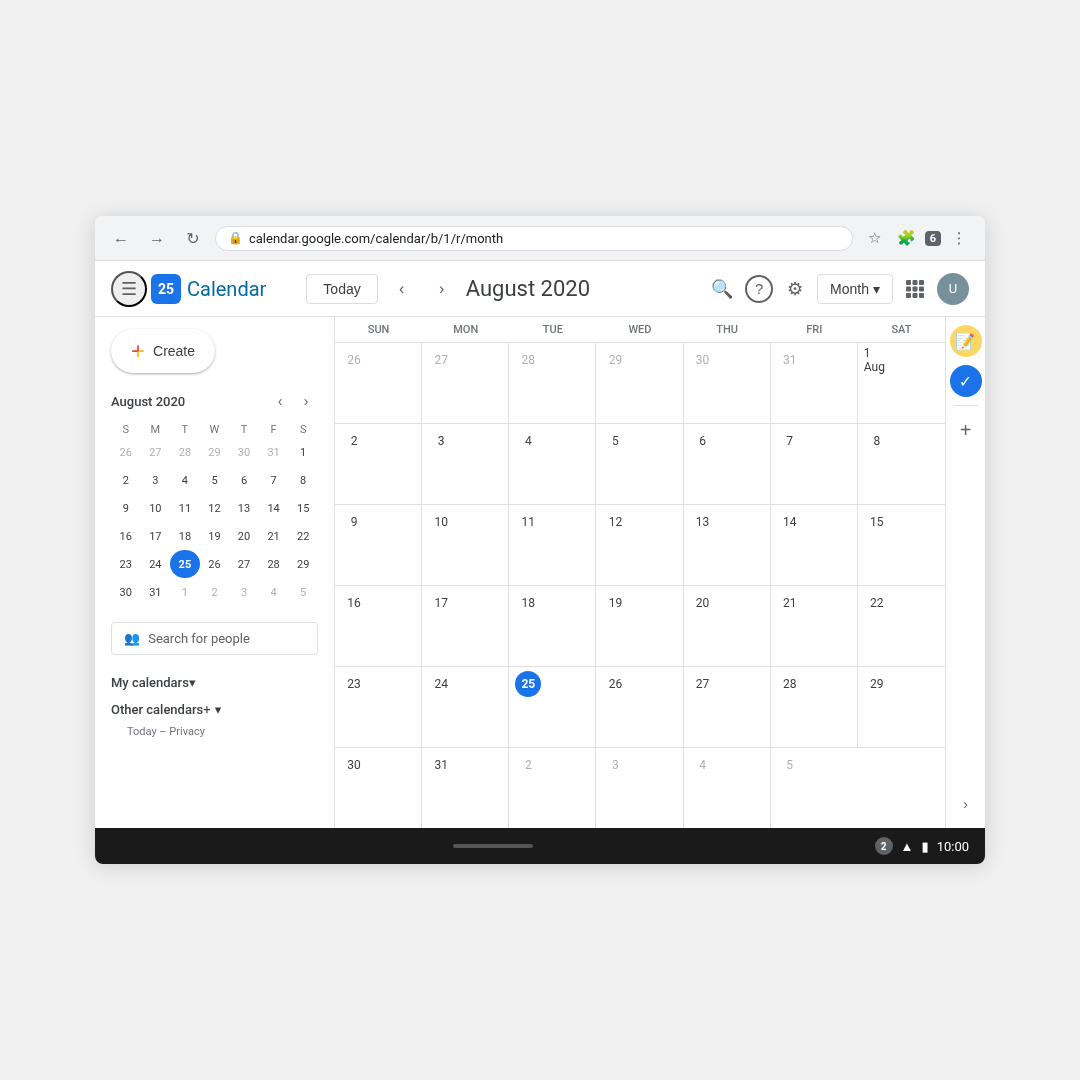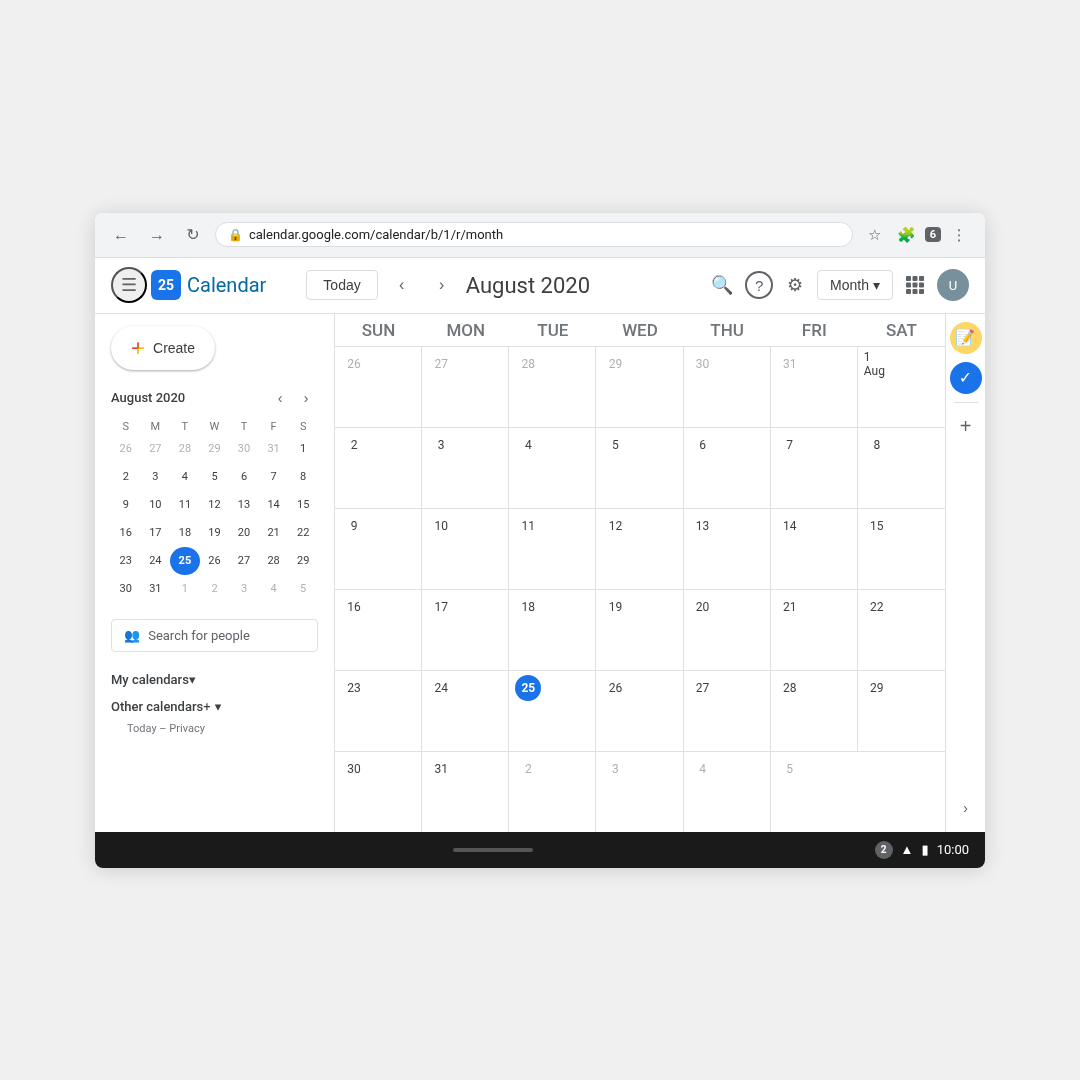--- a/index.html
+++ b/index.html
@@ -277,21 +277,21 @@
       flex-direction: column;
     }
     .cal-header-row {
       display: grid;
       grid-template-columns: repeat(7, 1fr);
       border-bottom: 1px solid #e0e0e0;
     }
     .cal-header-cell {
       text-align: center;
       padding: 6px 0;
-      font-size: 17px;
+      font-size: 11px;
       color: #70757a;
       font-weight: 500;
     }
     .cal-body {
       flex: 1;
       display: flex;
       flex-direction: column;
     }
     .cal-week-row {
       display: grid;

